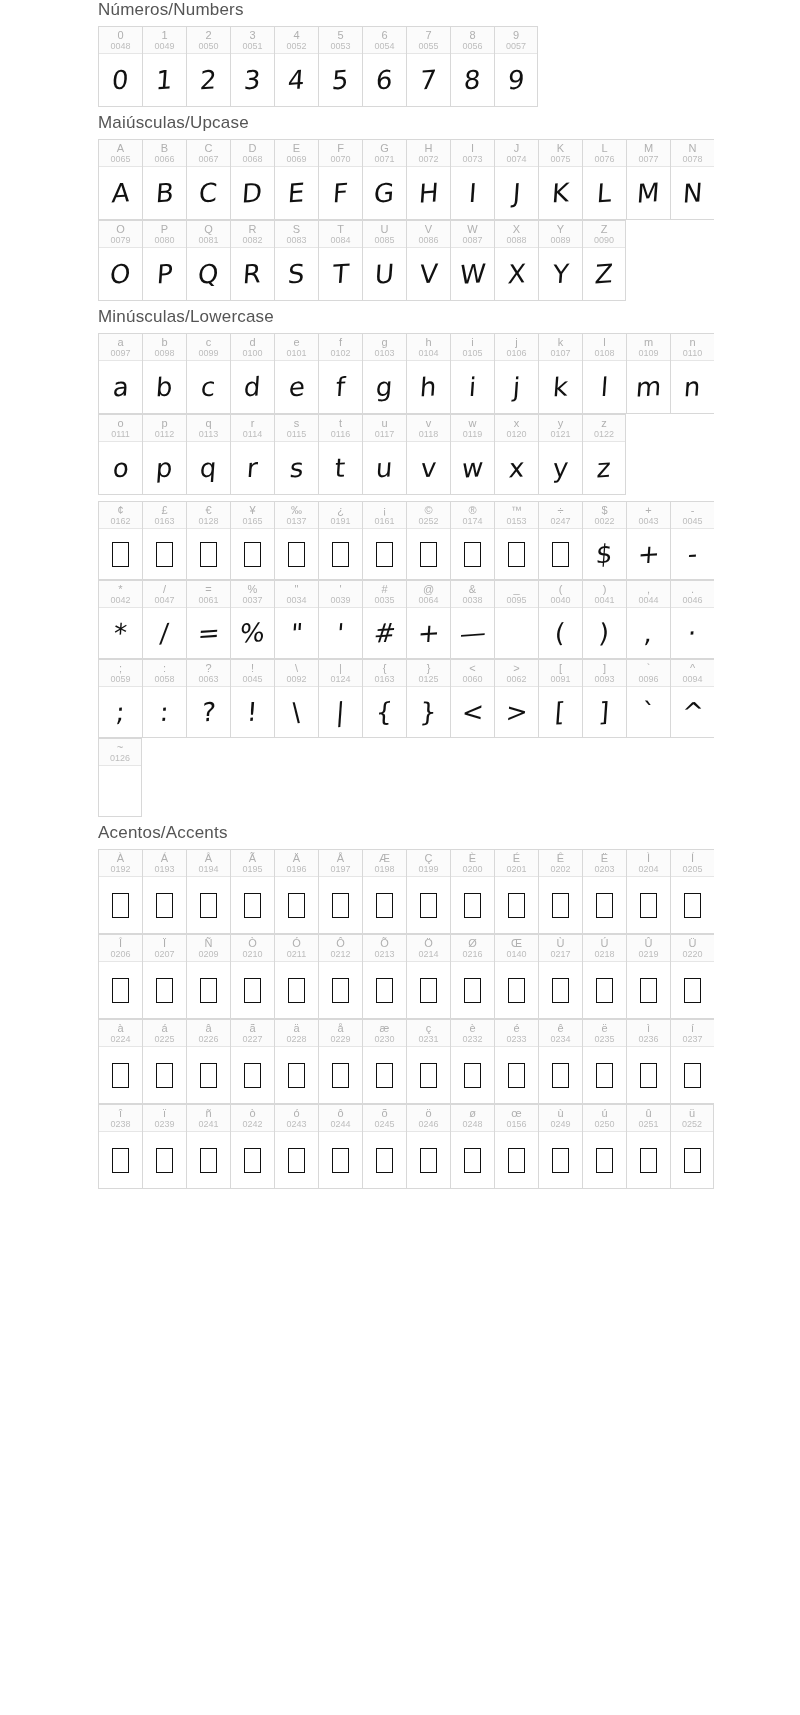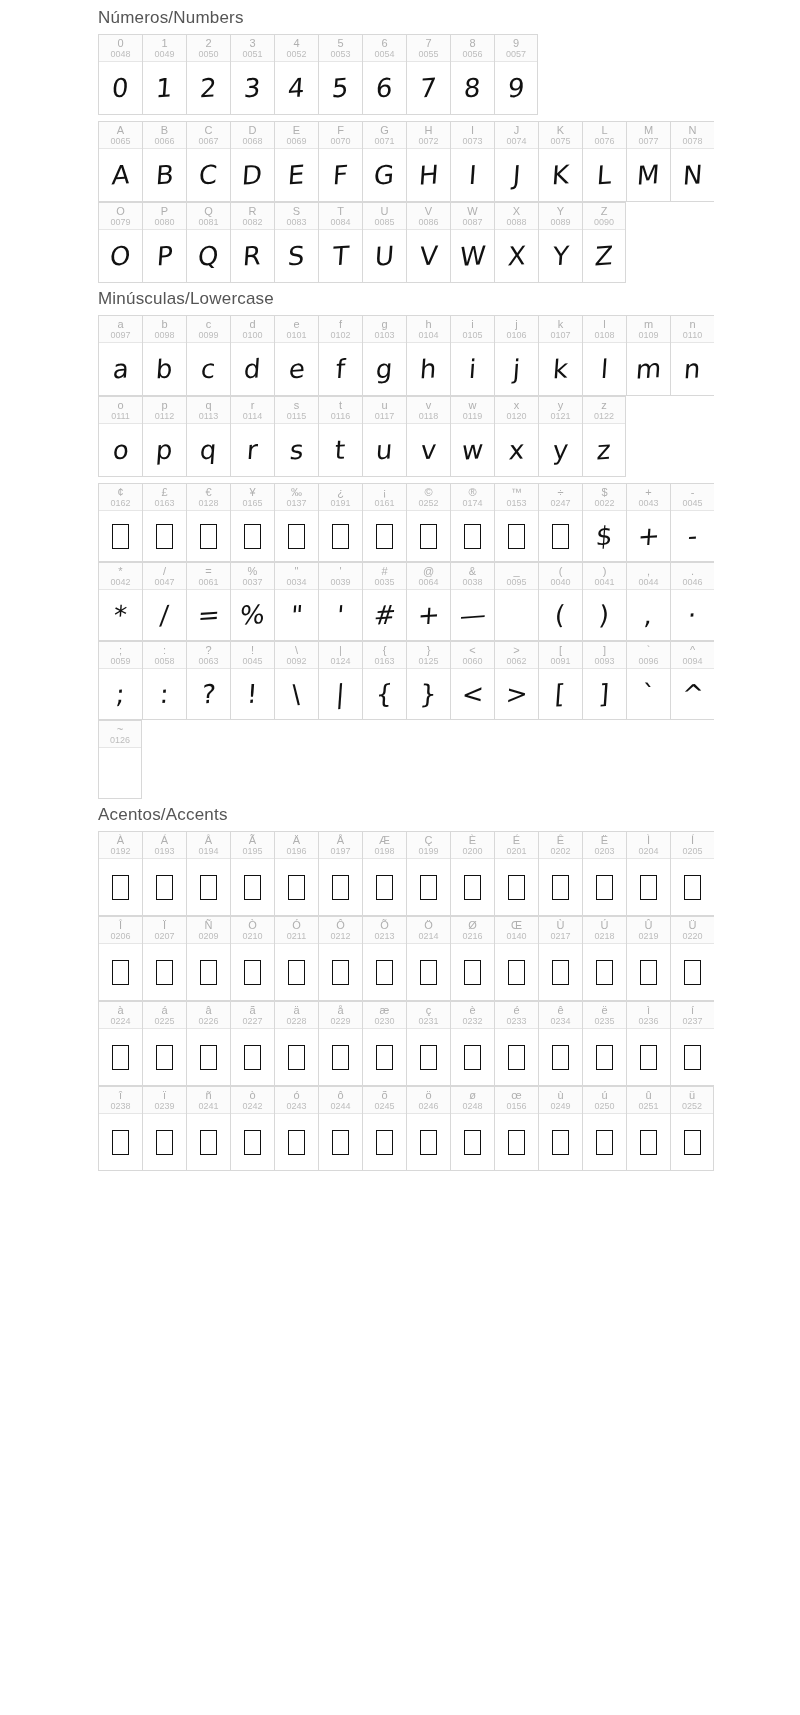--- a/index.html
+++ b/index.html
@@ -8,21 +8,21 @@
     background: #ffffff;
   }
   body {
     width: 800px;
     font-family: "Liberation Sans", sans-serif;
     color: #333333;
   }
   #page {
     width: 800px;
     position: relative;
-    padding-top: 8px;
+    padding-top: 0px;
   }
   .section {
     margin-bottom: 6px;
   }
   .section-title {
     font-size: 17px;
     font-weight: normal;
     color: #555555;
     margin: 0 0 6px 0;
     padding-left: 98px;
@@ -192,20 +192,21 @@
             <span class="ch">9</span>
             <span class="code">0057</span>
           </div>
           <div class="glyph-box">
             <span class="glyph stroke">9</span>
           </div>
         </div>
       </div>
     </div>
     <div class="section">
+      <h2 class="section-title">Maiúsculas/Upcase</h2>
       <div class="grid">
         <div class="cell">
           <div class="hdr">
             <span class="ch">A</span>
             <span class="code">0065</span>
           </div>
           <div class="glyph-box">
             <span class="glyph stroke">A</span>
           </div>
         </div>

